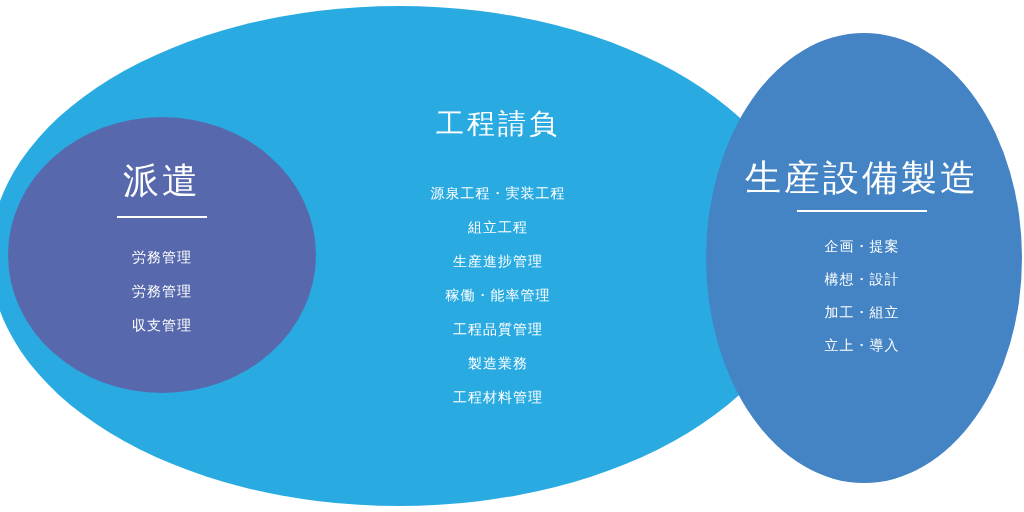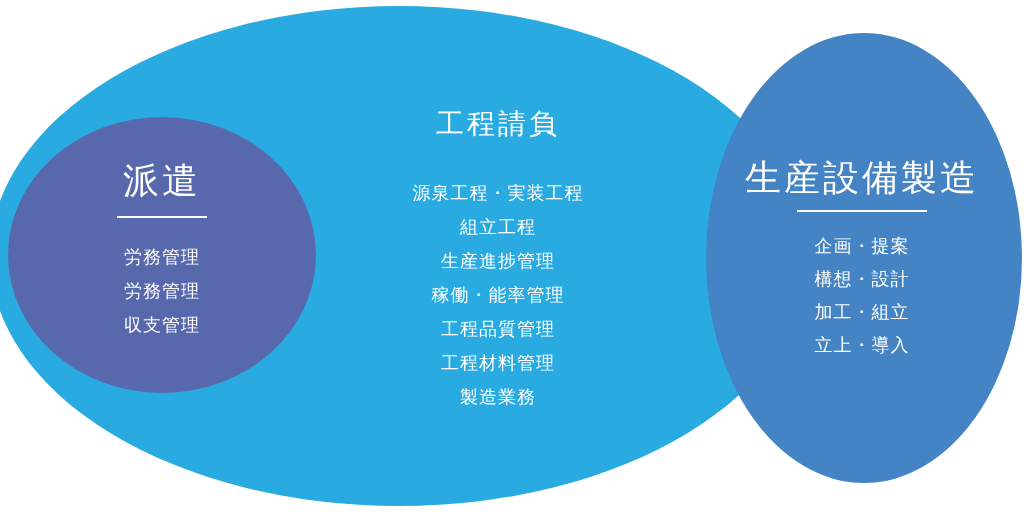--- a/index.html
+++ b/index.html
@@ -53,21 +53,21 @@
   .divider {
     height: 2px;
     background: #ffffff;
     margin: 0 auto;
   }
   .tb-left .divider  { width: 90px;  margin-top: 17px; }
   .tb-right .divider { width: 130px; margin-top: 14px; }
 
   .items {
     list-style: none;
-    font-size: 18px;
+    font-size: 14px;
     font-weight: 500;
     letter-spacing: 1px;
   }
   .items li { white-space: nowrap; }
 
   .tb-center .items { margin-top: 38px; }
   .tb-center .items li { line-height: 34px; }
 
   .tb-left .items { margin-top: 22px; }
   .tb-left .items li { line-height: 34px; }
@@ -95,22 +95,22 @@
   </div>
 
   <div class="text-block tb-center">
     <h2 class="title">工程請負</h2>
     <ul class="items">
       <li>源泉工程・実装工程</li>
       <li>組立工程</li>
       <li>生産進捗管理</li>
       <li>稼働・能率管理</li>
       <li>工程品質管理</li>
+      <li>製造業務</li>
       <li>工程材料管理</li>
-      <li>製造業務</li>
     </ul>
   </div>
 
   <div class="text-block tb-right">
     <h2 class="title">生産設備製造</h2>
     <div class="divider"></div>
     <ul class="items">
       <li>企画・提案</li>
       <li>構想・設計</li>
       <li>加工・組立</li>

